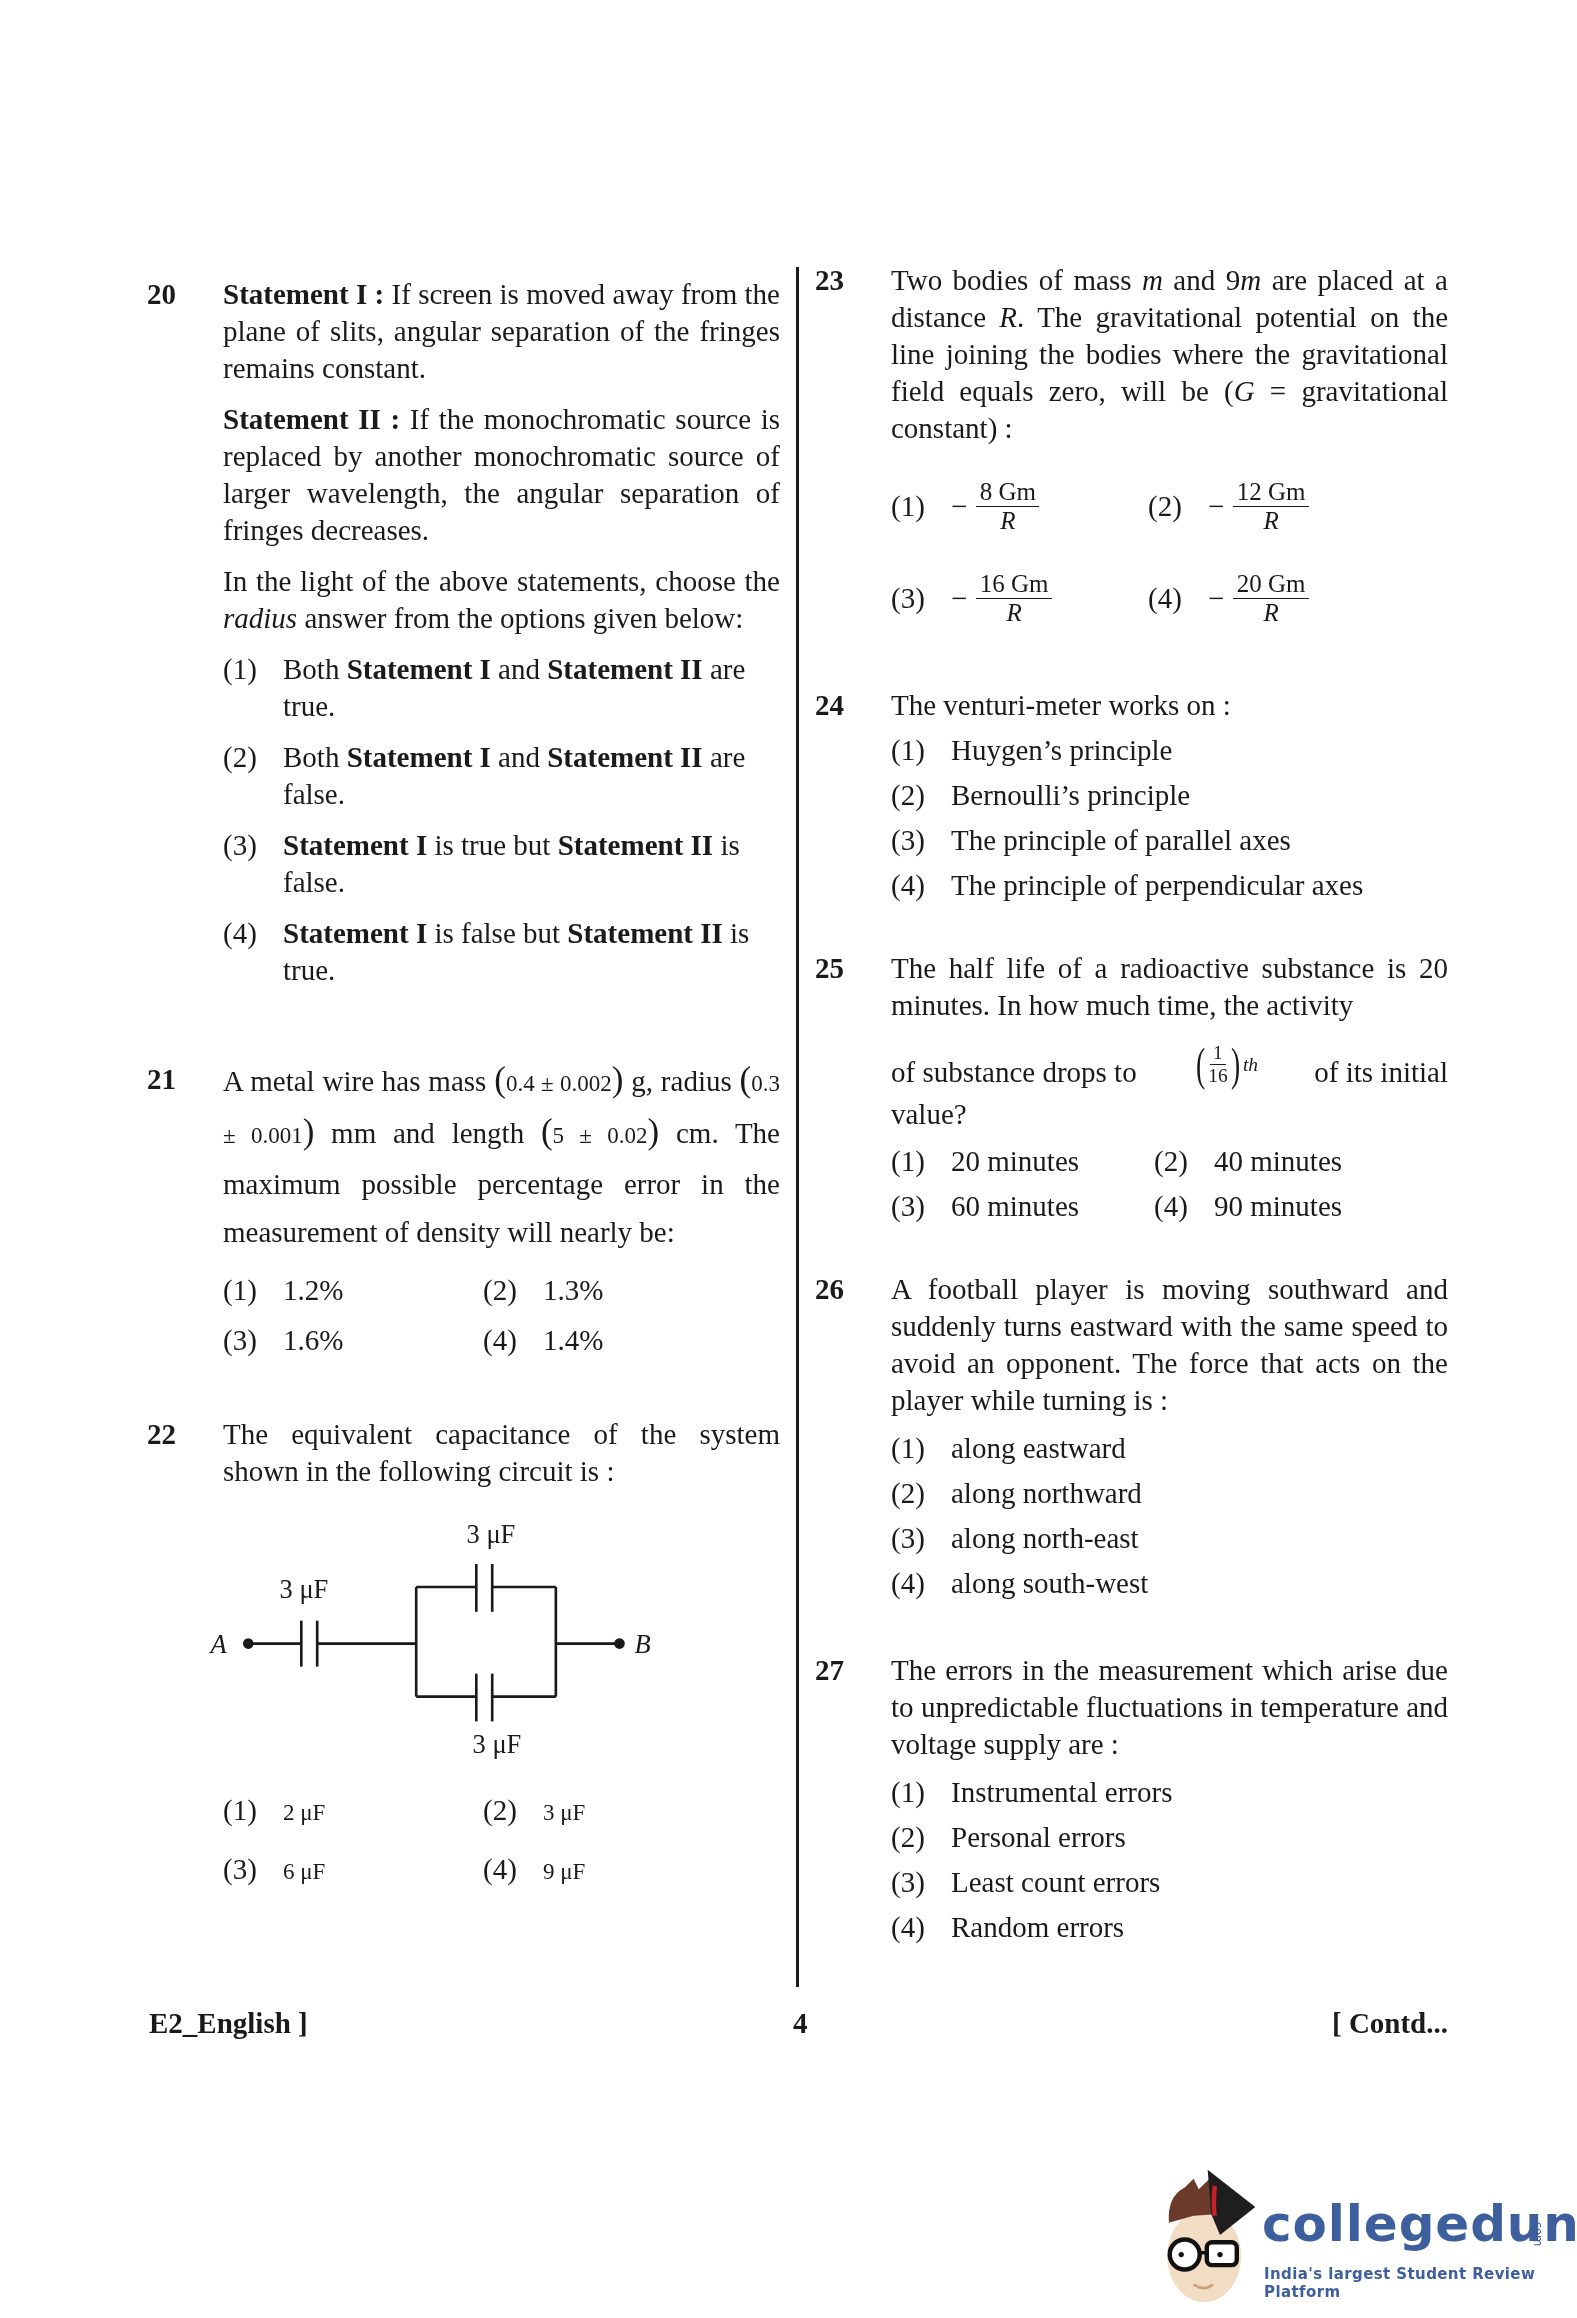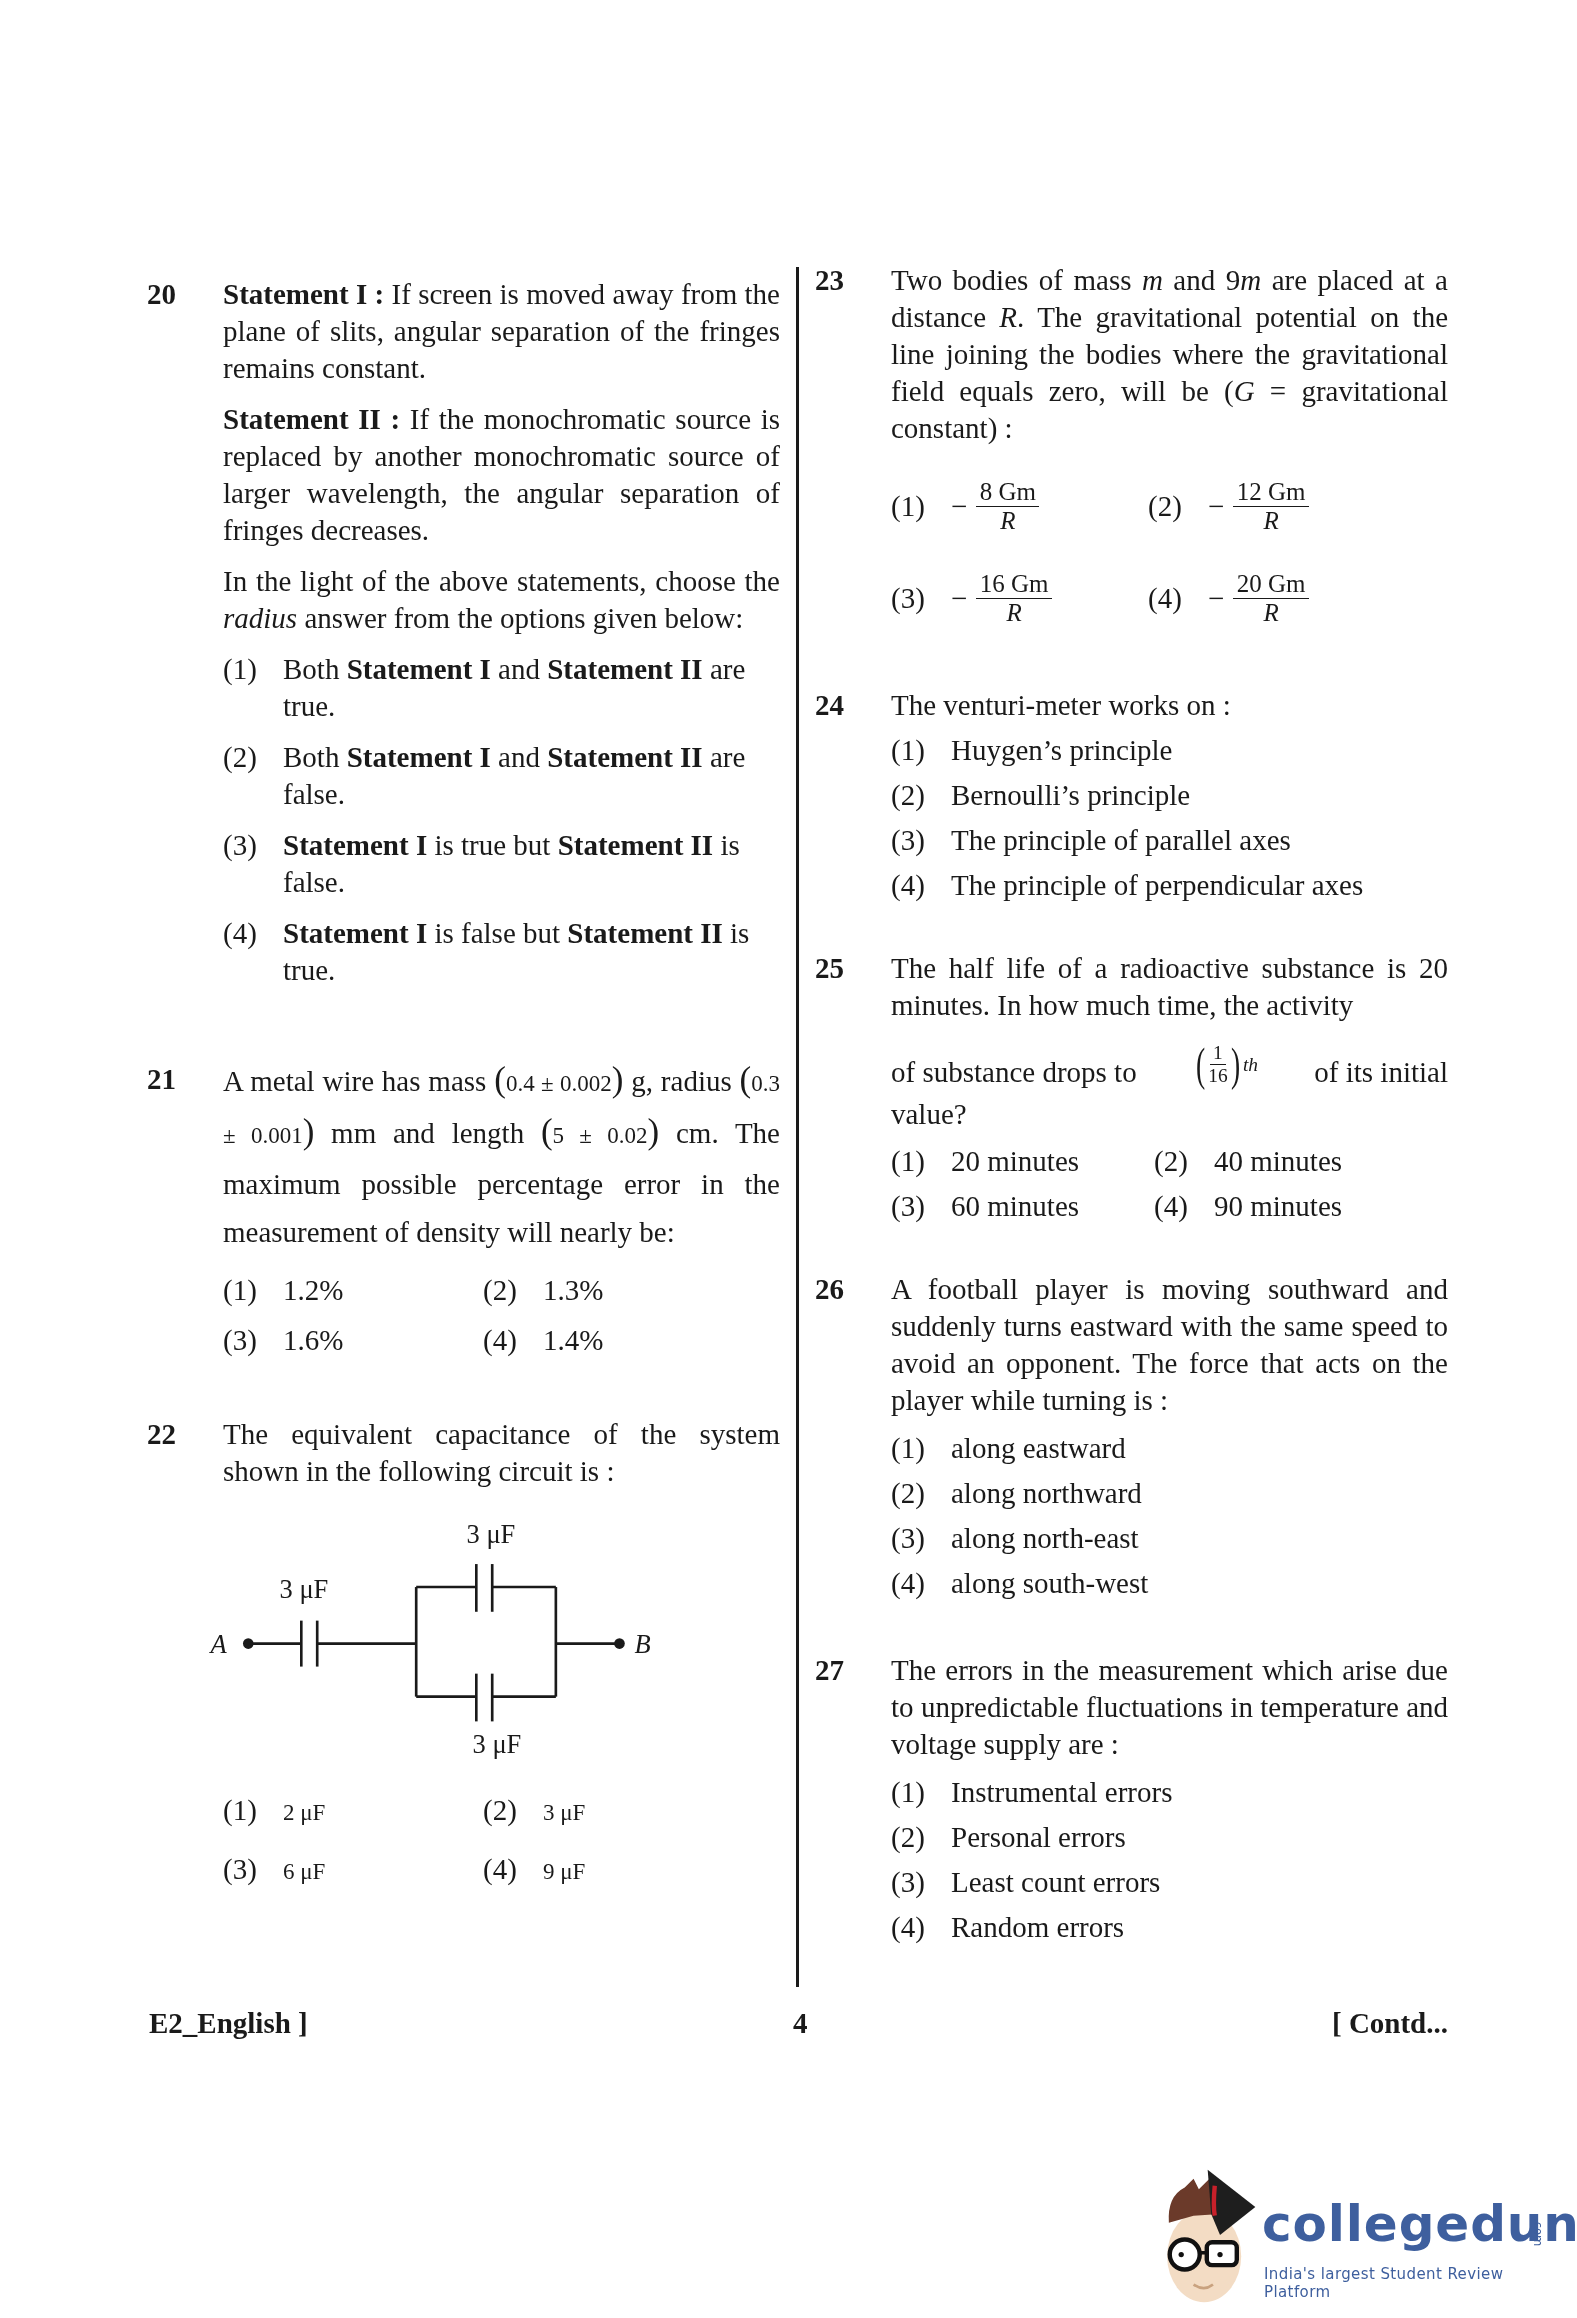--- a/index.html
+++ b/index.html
@@ -36,21 +36,21 @@
   .bigparen { font-size:35px; }
   .footer { position:absolute; top:2007px; left:149px; width:1299px; height:39px; font-size:29px; font-weight:bold; }
   .footer .f-left { position:absolute; left:0; top:0; }
   .footer .f-mid { position:absolute; left:644px; top:0; }
   .footer .f-right { position:absolute; right:0; top:0; }
   .circuit { position:relative; width:548px; height:248px; margin:19.4px 0 0 -26.5px; }
   .circuit-label { position:absolute; font-size:26.5px; }
   .logo { position:absolute; left:1158px; top:2161px; width:415px; height:150px; }
   .logo-text { position:absolute; left:104px; top:34px; font-family:"DejaVu Sans", sans-serif; font-size:50px; color:#3e5f9e; font-weight:bold; letter-spacing:0.9px; }
   .logo-com { position:absolute; left:387px; top:57px; font-family:"DejaVu Sans", sans-serif; font-size:11.5px; color:#3e5f9e; transform:rotate(90deg); transform-origin:left top; }
-  .logo-tag { position:absolute; left:106px; top:104px; font-family:"DejaVu Sans", sans-serif; font-size:15px; color:#3e5f9e; font-weight:normal; letter-spacing:0.4px; }
+  .logo-tag { position:absolute; left:106px; top:104px; font-family:"DejaVu Sans", sans-serif; font-size:15px; color:#3e5f9e; font-weight:bold; letter-spacing:0.4px; }
   .logo-mascot { position:absolute; left:0; top:0; width:102px; height:150px; }
 </style>
 </head>
 <body>
 
 <div class="page">
 
   <div class="divider"></div>
 
   <div class="col col-left">

